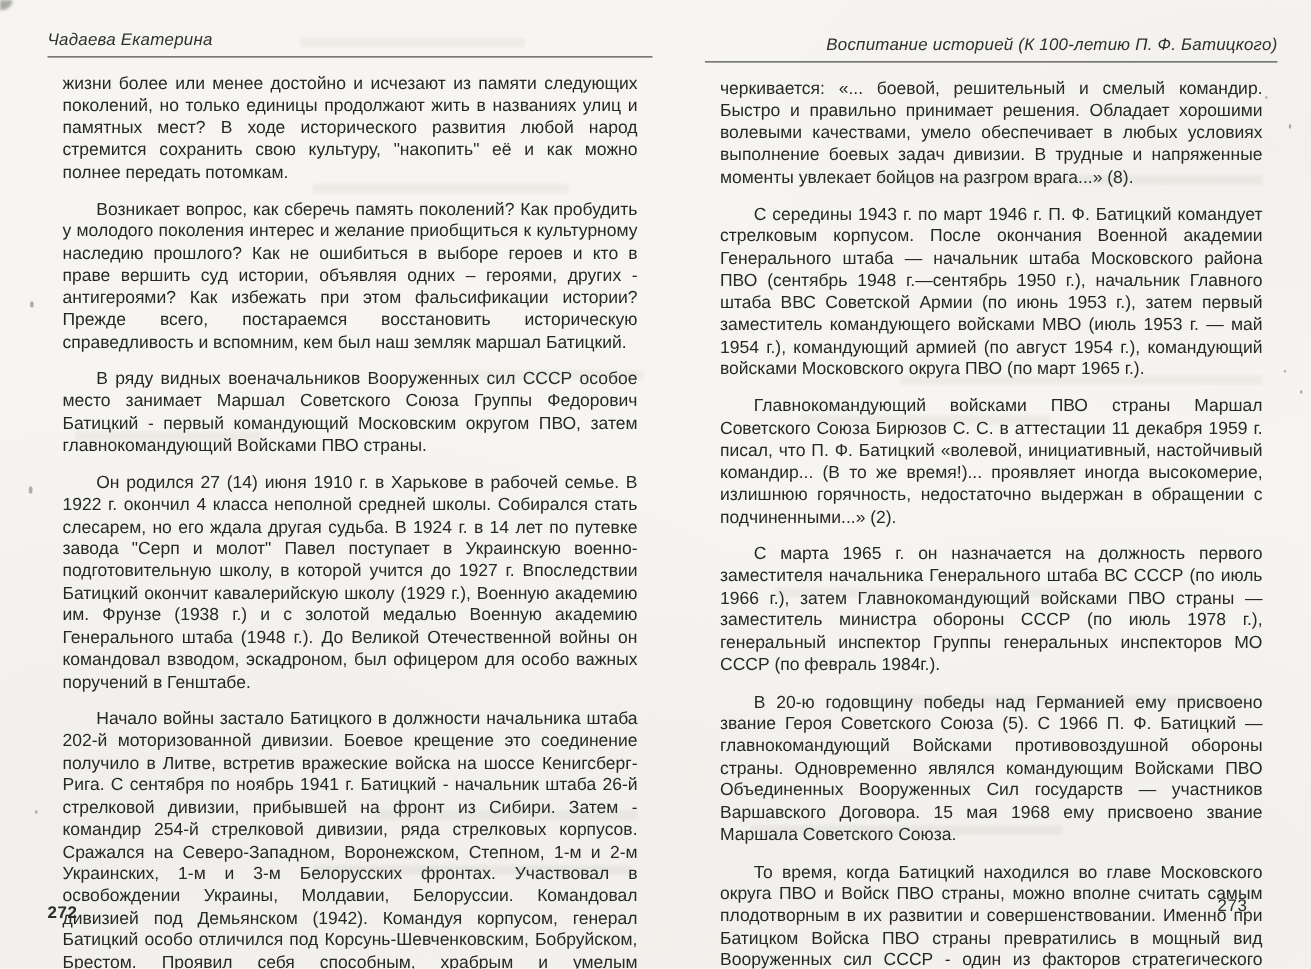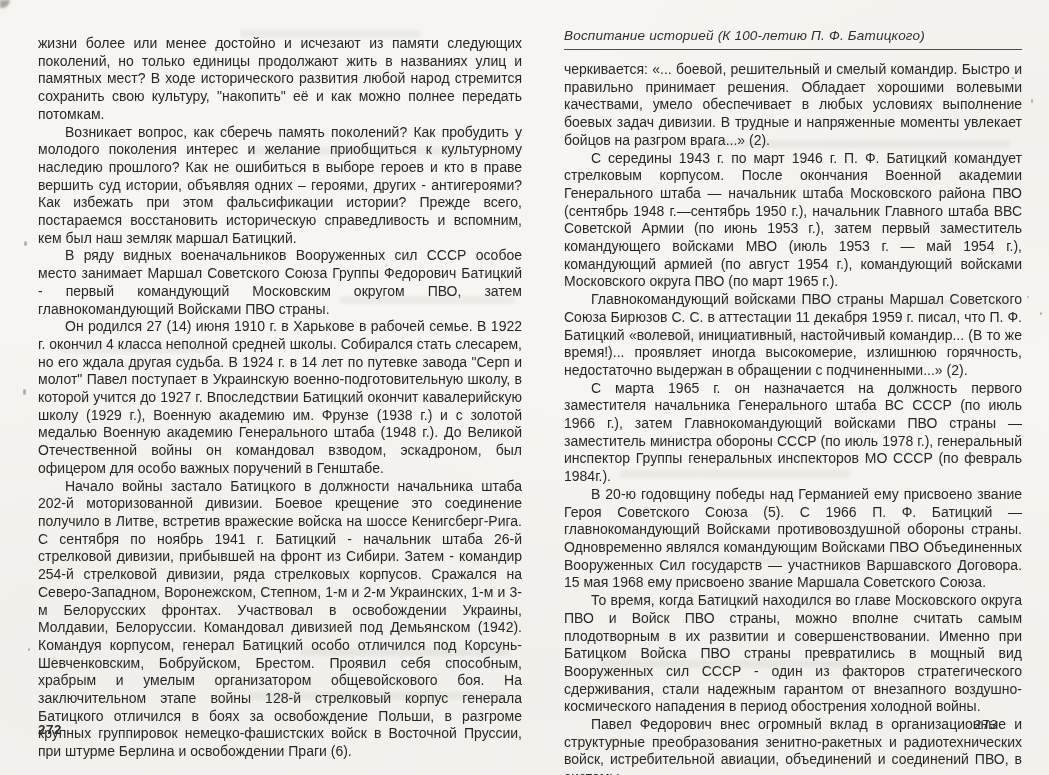--- a/index.html
+++ b/index.html
@@ -24,31 +24,31 @@
   .page-right { left: 564px; top: 28px; width: 458px; }
 
   .running-head {
     font-style: italic;
     font-size: 13.5px;
     line-height: 16px;
     color: #2f2f2f;
     letter-spacing: 0.2px;
     white-space: nowrap;
   }
-  .page-right .running-head { text-align: left; }
+  .page-right .running-head { text-align: right; }
 
   .head-rule {
     border: 0;
     border-top: 1.7px solid #4e4e4e;
     margin: 5px 0 0 0;
   }
 
   .body { margin-top: 11px; }
   .body p {
-    margin: 0;
+    margin: 12px;
     font-size: 14px;
     line-height: 17.7px;
     text-align: justify;
     text-indent: 27px;
     color: #272727;
     hyphens: auto;
     -webkit-hyphens: auto;
   }
   .body p.cont { text-indent: 0; }
   .body p.force-just { text-align-last: justify; }
@@ -88,37 +88,41 @@
     border-bottom-right-radius: 9px;
     pointer-events: none;
   }
 </style>
 </head>
 <body>
 
 <div class="spread">
 
   <section class="page page-left">
+    <header>
+      <div class="running-head">Чадаева Екатерина</div>
+      <hr class="head-rule">
+    </header>
     <div class="body">
       <p class="cont">жизни более или менее достойно и исчезают из памяти следующих поколений, но только единицы продолжают жить в названиях улиц и памятных мест? В ходе исторического развития любой народ стремится сохранить свою культуру, "накопить" её и как можно полнее передать потомкам.</p>
       <p>Возникает вопрос, как сберечь память поколений? Как пробудить у молодого поколения интерес и желание приобщиться к культурному наследию прошлого? Как не ошибиться в выборе героев и кто в праве вершить суд истории, объявляя одних – героями, других - антигероями? Как избежать при этом фальсификации истории? Прежде всего, постараемся восстановить историческую справедливость и вспомним, кем был наш земляк маршал Батицкий.</p>
       <p>В ряду видных военачальников Вооруженных сил СССР особое место занимает Маршал Советского Союза Группы Федорович Батицкий - первый командующий Московским округом ПВО, затем главнокомандующий Войсками ПВО страны.</p>
       <p>Он родился 27 (14) июня 1910 г. в Харькове в рабочей семье. В 1922 г. окончил 4 класса неполной средней школы. Собирался стать слесарем, но его ждала другая судьба. В 1924 г. в 14 лет по путевке завода "Серп и молот" Павел поступает в Украинскую военно-подготовительную школу, в которой учится до 1927 г. Впоследствии Батицкий окончит кавалерийскую школу (1929 г.), Военную академию им. Фрунзе (1938 г.) и с золотой медалью Военную академию Генерального штаба (1948 г.). До Великой Отечественной войны он командовал взводом, эскадроном, был офицером для особо важных поручений в Генштабе.</p>
       <p>Начало войны застало Батицкого в должности начальника штаба 202-й моторизованной дивизии. Боевое крещение это соединение получило в Литве, встретив вражеские войска на шоссе Кенигсберг-Рига. С сентября по ноябрь 1941 г. Батицкий - начальник штаба 26-й стрелковой дивизии, прибывшей на фронт из Сибири. Затем - командир 254-й стрелковой дивизии, ряда стрелковых корпусов. Сражался на Северо-Западном, Воронежском, Степном, 1-м и 2-м Украинских, 1-м и 3-м Белорусских фронтах. Участвовал в освобождении Украины, Молдавии, Белоруссии. Командовал дивизией под Демьянском (1942). Командуя корпусом, генерал Батицкий особо отличился под Корсунь-Шевченковским, Бобруйском, Брестом. Проявил себя способным, храбрым и умелым организатором общевойскового боя. На заключительном этапе войны 128-й стрелковый корпус генерала Батицкого отличился в боях за освобождение Польши, в разгроме крупных группировок немецко-фашистских войск в Восточной Пруссии, при штурме Берлина и освобождении Праги (6).</p>
 
     </div>
   </section>
 
   <section class="page page-right">
     <header>
       <div class="running-head">Воспитание историей (К 100-летию П. Ф. Батицкого)</div>
       <hr class="head-rule">
     </header>
     <div class="body">
-      <p class="cont">черкивается: «... боевой, решительный и смелый командир. Быстро и правильно принимает решения. Обладает хорошими волевыми качествами, умело обеспечивает в любых условиях выполнение боевых задач дивизии. В трудные и напряженные моменты увлекает бойцов на разгром врага...» (2).</p>
+      <p class="cont">черкивается: «... боевой, решительный и смелый командир. Быстро и правильно принимает решения. Обладает хорошими волевыми качествами, умело обеспечивает в любых условиях выполнение боевых задач дивизии. В трудные и напряженные моменты увлекает бойцов на разгром врага...» (8).</p>
       <p>С середины 1943 г. по март 1946 г. П. Ф. Батицкий командует стрелковым корпусом. После окончания Военной академии Генерального штаба — начальник штаба Московского района ПВО (сентябрь 1948 г.—сентябрь 1950 г.), начальник Главного штаба ВВС Советской Армии (по июнь 1953 г.), затем первый заместитель командующего войсками МВО (июль 1953 г. — май 1954 г.), командующий армией (по август 1954 г.), командующий войсками Московского округа ПВО (по март 1965 г.).</p>
       <p>Главнокомандующий войсками ПВО страны Маршал Советского Союза Бирюзов С. С. в аттестации 11 декабря 1959 г. писал, что П. Ф. Батицкий «волевой, инициативный, настойчивый командир... (В то же время!)... проявляет иногда высокомерие, излишнюю горячность, недостаточно выдержан в обращении с подчиненными...» (2).</p>
       <p>С марта 1965 г. он назначается на должность первого заместителя начальника Генерального штаба ВС СССР (по июль 1966 г.), затем Главнокомандующий войсками ПВО страны — заместитель министра обороны СССР (по июль 1978 г.), генеральный инспектор Группы генеральных инспекторов МО СССР (по февраль 1984г.).</p>
       <p>В 20-ю годовщину победы над Германией ему присвоено звание Героя Советского Союза (5). С 1966 П. Ф. Батицкий — главнокомандующий Войсками противовоздушной обороны страны. Одновременно являлся командующим Войсками ПВО Объединенных Вооруженных Сил государств — участников Варшавского Договора. 15 мая 1968 ему присвоено звание Маршала Советского Союза.</p>
       <p>То время, когда Батицкий находился во главе Московского округа ПВО и Войск ПВО страны, можно вполне считать самым плодотворным в их развитии и совершенствовании. Именно при Батицком Войска ПВО страны превратились в мощный вид Вооруженных сил СССР - один из факторов стратегического сдерживания, стали надежным гарантом от внезапного воздушно-космического нападения в период обострения холодной войны.</p>
       <p class="force-just">Павел Федорович внес огромный вклад в организационные и структурные преобразования зенитно-ракетных и радиотехнических войск, истребительной авиации, объединений и соединений ПВО, в системы</p>
     </div>
   </section>
 
   <div class="page-num" id="pn-left">272</div>

